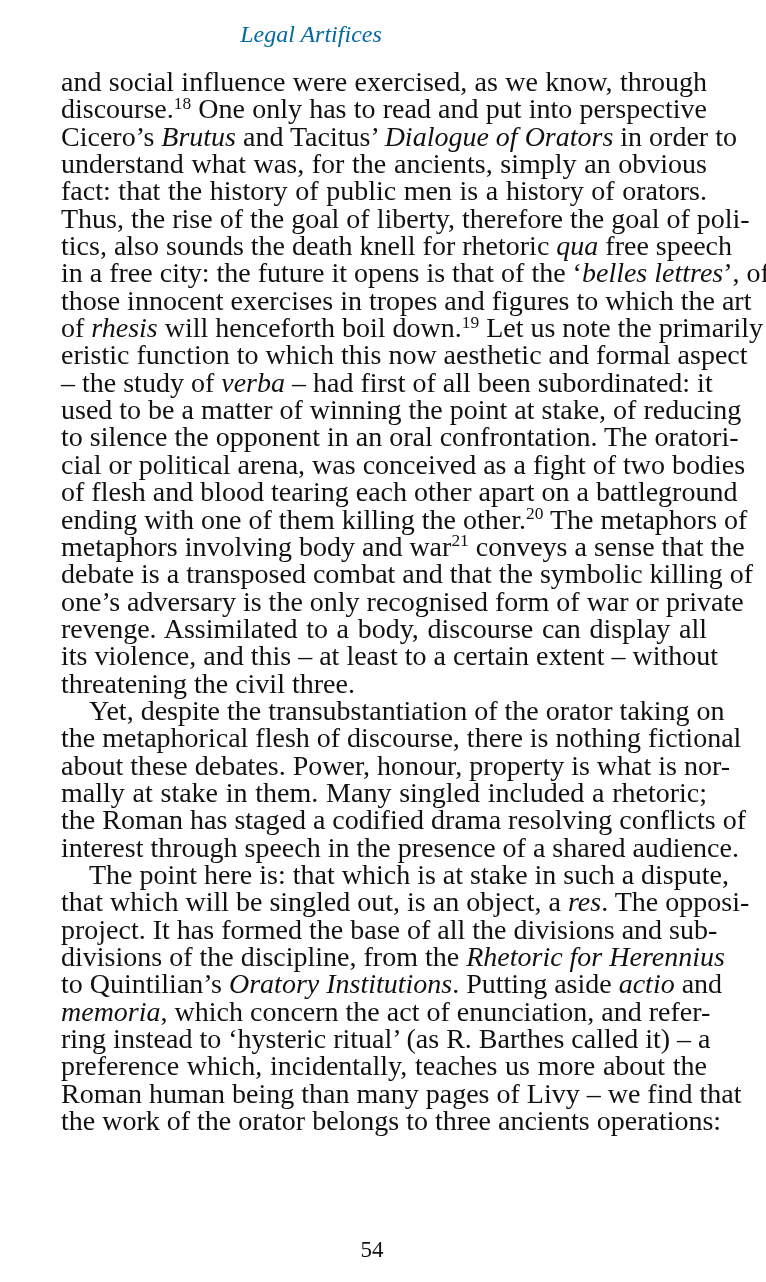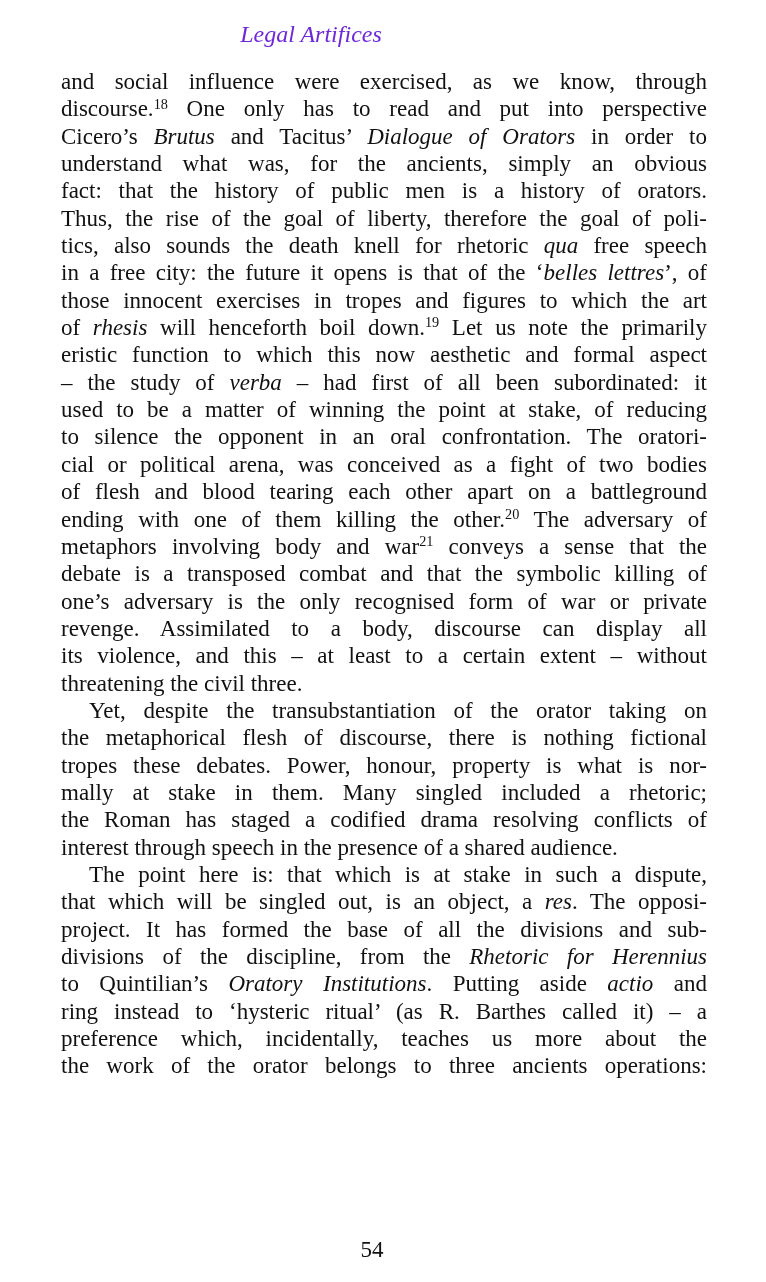--- a/index.html
+++ b/index.html
@@ -2,25 +2,25 @@
 <html><head>
 <meta charset="utf-8">
 <style>
   html, body { margin: 0; padding: 0; background: #ffffff; }
   body {
     width: 766px; height: 1282px; position: relative; overflow: hidden;
     font-family: "Liberation Serif", "DejaVu Serif", serif; color: #111111;
   }
   .running-head {
     position: absolute; top: 18px; left: 0; width: 622px; text-align: center;
-    font-style: italic; font-size: 24px; line-height: 32px; color: #6d28d9;
+    font-style: italic; font-size: 24px; line-height: 32px; color: #0369a1;
   }
   .text-block {
     position: absolute; top: 68px; left: 61px; width: 646px;
-    font-size: 23px; line-height: 27.35px;
+    font-size: 28px; line-height: 27.35px;
   }
   .line {
     display: block; white-space: nowrap; text-align: justify; text-align-last: justify;
     height: 27.35px; overflow: visible;
   }
   .line.last { text-align-last: left; }
   .line.indent { padding-left: 28px; }
   .line i { font-style: italic; }
   .line sup { font-size: 0.62em; line-height: 0; vertical-align: 0.55em; margin-top: 25px; }
   .folio {
@@ -43,36 +43,38 @@
     <div class="line"><span>tics, also sounds the death knell for rhetoric </span><i>qua</i><span> free speech</span></div>
     <div class="line"><span>in a free city: the future it opens is that of the ‘</span><i>belles lettres</i><span>’, of</span></div>
     <div class="line"><span>those innocent exercises in tropes and figures to which the art</span></div>
     <div class="line"><span>of </span><i>rhesis</i><span> will henceforth boil down.</span><sup>19</sup><span> Let us note the primarily</span></div>
     <div class="line"><span>eristic function to which this now aesthetic and formal aspect</span></div>
     <div class="line"><span>– the study of </span><i>verba</i><span> – had first of all been subordinated: it</span></div>
     <div class="line"><span>used to be a matter of winning the point at stake, of reducing</span></div>
     <div class="line"><span>to silence the opponent in an oral confrontation. The oratori-</span></div>
     <div class="line"><span>cial or political arena, was conceived as a fight of two bodies</span></div>
     <div class="line"><span>of flesh and blood tearing each other apart on a battleground</span></div>
-    <div class="line"><span>ending with one of them killing the other.</span><sup>20</sup><span> The adversary of</span></div>
+    <div class="line"><span>ending with one of them killing the other.</span><sup>20</sup><span> The metaphors of</span></div>
     <div class="line"><span>metaphors involving body and war</span><sup>21</sup><span> conveys a sense that the</span></div>
     <div class="line"><span>debate is a transposed combat and that the symbolic killing of</span></div>
     <div class="line"><span>one’s adversary is the only recognised form of war or private</span></div>
     <div class="line"><span>revenge. Assimilated to a body, discourse can display all</span></div>
     <div class="line"><span>its violence, and this – at least to a certain extent – without</span></div>
     <div class="line last"><span>threatening the civil three.</span></div>
     <div class="line indent"><span>Yet, despite the transubstantiation of the orator taking on</span></div>
     <div class="line"><span>the metaphorical flesh of discourse, there is nothing fictional</span></div>
-    <div class="line"><span>tropes these debates. Power, honour, property is what is nor-</span></div>
+    <div class="line"><span>about these debates. Power, honour, property is what is nor-</span></div>
     <div class="line"><span>mally at stake in them. Many singled included a rhetoric;</span></div>
     <div class="line"><span>the Roman has staged a codified drama resolving conflicts of</span></div>
     <div class="line last"><span>interest through speech in the presence of a shared audience.</span></div>
     <div class="line indent"><span>The point here is: that which is at stake in such a dispute,</span></div>
     <div class="line"><span>that which will be singled out, is an object, a </span><i>res</i><span>. The opposi-</span></div>
     <div class="line"><span>project. It has formed the base of all the divisions and sub-</span></div>
     <div class="line"><span>divisions of the discipline, from the </span><i>Rhetoric for Herennius</i></div>
     <div class="line"><span>to Quintilian’s </span><i>Oratory Institutions</i><span>. Putting aside </span><i>actio</i><span> and</span></div>
+    <div class="line"><i>memoria</i><span>, which concern the act of enunciation, and refer-</span></div>
     <div class="line"><span>ring instead to ‘hysteric ritual’ (as R. Barthes called it) – a</span></div>
     <div class="line"><span>preference which, incidentally, teaches us more about the</span></div>
+    <div class="line"><span>Roman human being than many pages of Livy – we find that</span></div>
     <div class="line"><span>the work of the orator belongs to three ancients operations:</span></div>
   </div>
 
 <div class="folio">54</div>
 
 </body></html>

